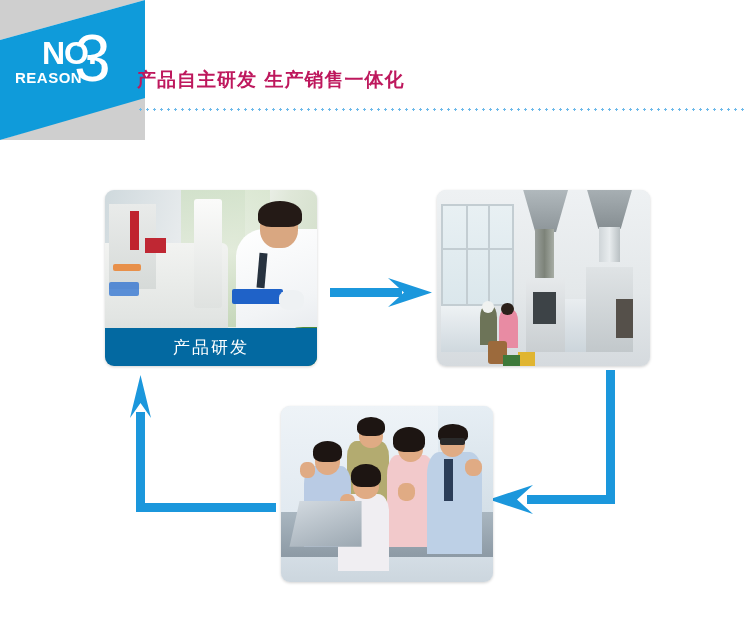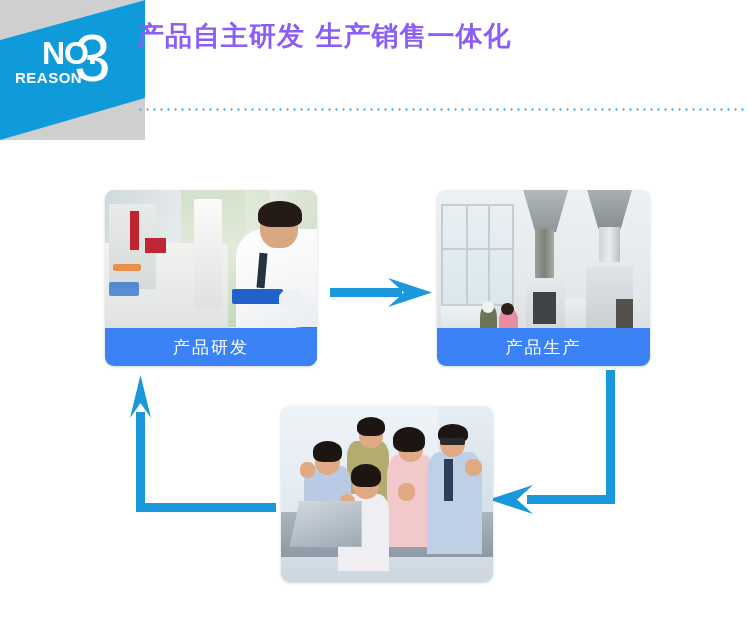--- a/index.html
+++ b/index.html
@@ -73,27 +73,28 @@
     font-family: "Liberation Sans", sans-serif;
   }
 
   #header-text {
     position: absolute;
     left: 137px;
     top: 20px;
     width: 600px;
   }
   #header-title {
-    font-size: 27px;
+    font-size: 19px;
     font-weight: bold;
-    color: #8b5cf6;
+    color: #be185d;
     letter-spacing: 1px;
     line-height: 32px;
     white-space: nowrap;
     font-family: "DejaVu Sans", sans-serif;
+    margin-top: 43px;
   }
   .header-sub-line {
     font-size: 15px;
     color: #6cb9ea;
     line-height: 21px;
     letter-spacing: 0.2px;
     white-space: nowrap;
     font-family: "DejaVu Sans", sans-serif;
   }
   #header-sub { margin-top: 4px; }
@@ -123,21 +124,21 @@
     width: 100%;
     height: 100%;
     overflow: hidden;
   }
   .card-caption {
     position: absolute;
     left: 0;
     bottom: 0;
     width: 100%;
     height: 38px;
-    background: #3b82f6;
+    background: #0369a1;
     color: #ffffff;
     font-size: 17px;
     letter-spacing: 2px;
     display: flex;
     align-items: center;
     justify-content: center;
     font-family: "DejaVu Sans", sans-serif;
   }
 
   #card-rd   { left: 105px; top: 190px; width: 212px; height: 176px; }
@@ -369,21 +370,20 @@
     <div class="fac-mach2"></div>
     <div class="fac-mach2d"></div>
     <div class="fac-w1"></div>
     <div class="fac-w1h"></div>
     <div class="fac-w2"></div>
     <div class="fac-w2h"></div>
     <div class="fac-drum"></div>
     <div class="fac-ybox"></div>
     <div class="fac-gbox"></div>
   </div>
-  <div class="card-caption">产品生产</div>
 </div>
 
 <div class="card" id="card-sale">
   <div class="card-photo">
     <div class="sale-bg"></div>
     <div class="sale-wall"></div>
     <div class="sale-desk"></div>
 
     <div class="p-body s2b"></div>
     <div class="p-head s2h"></div>

